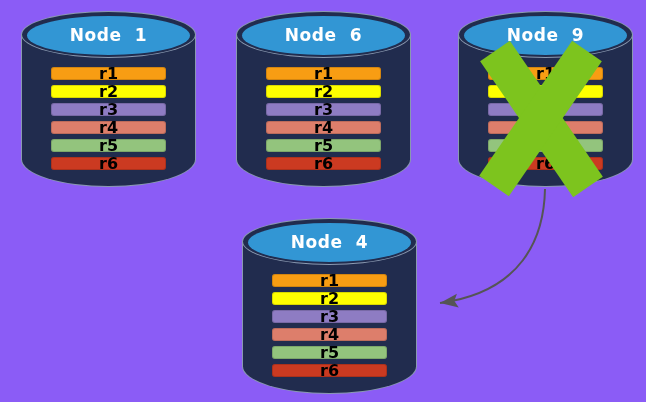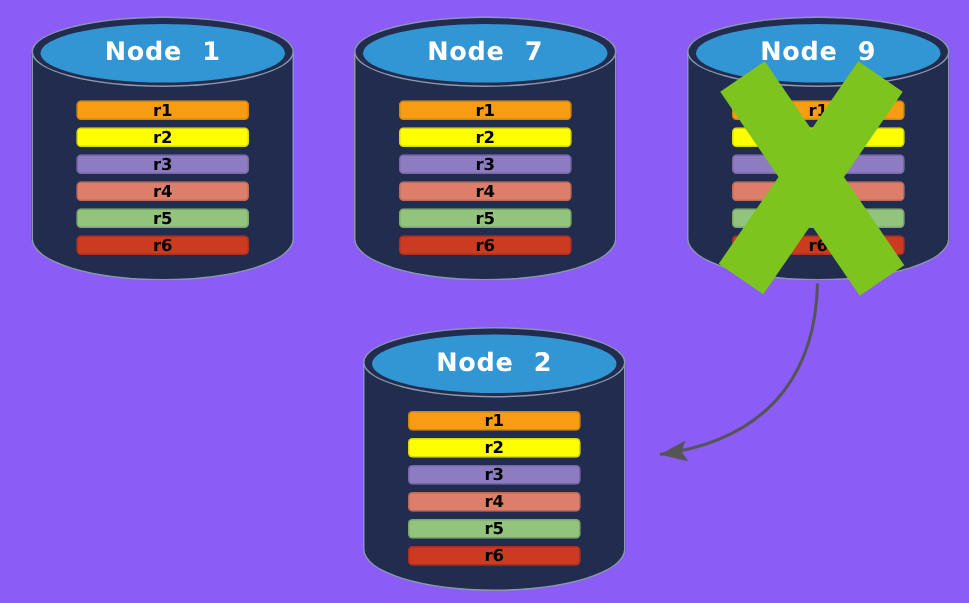--- a/index.html
+++ b/index.html
@@ -34,21 +34,21 @@
     text-align:center;color:#ffffff;font-weight:bold;font-size:17px;
     line-height:22px;word-spacing:7px;letter-spacing:0.5px;
   }
   .records{
     position:absolute;left:30px;right:30px;top:56px;
     display:flex;flex-direction:column;gap:5px;
   }
   .record{
     height:13px;border-radius:3px;
     display:flex;align-items:center;justify-content:center;
-    font-size:11px;font-weight:bold;color:#000;line-height:13px;
+    font-size:16px;font-weight:bold;color:#000;line-height:13px;
     box-shadow:inset 0 0 0 1px rgba(0,0,0,0.15);
   }
   .cross{
     position:absolute;left:0;top:0;width:175px;height:178px;
     overflow:visible;z-index:5;
   }
   .arrow-layer{
     position:absolute;left:0;top:0;width:646px;height:402px;
     pointer-events:none;z-index:4;
   }
@@ -72,21 +72,21 @@
       <div class="record" style="background-color: rgb(147, 196, 125);">r5</div>
       <div class="record" style="background-color: rgb(203, 58, 33);">r6</div>
     </div>
   </div>
 
   <div class="node pos-2">
     <div class="cyl-body"></div>
     <div class="cyl-top">
       <div class="cyl-top-face"></div>
     </div>
-    <div class="node-title">Node 7</div>
+    <div class="node-title">Node 6</div>
     <div class="records">
       <div class="record" style="background-color: rgb(248, 157, 19);">r1</div>
       <div class="record" style="background-color: rgb(255, 255, 0);">r2</div>
       <div class="record" style="background-color: rgb(142, 124, 195);">r3</div>
       <div class="record" style="background-color: rgb(221, 126, 107);">r4</div>
       <div class="record" style="background-color: rgb(147, 196, 125);">r5</div>
       <div class="record" style="background-color: rgb(203, 58, 33);">r6</div>
     </div>
   </div>
 
@@ -108,21 +108,21 @@
       <line x1="37" y1="40" x2="130" y2="176" stroke-width="36" stroke="#7DC41E"></line>
       <line x1="129" y1="40" x2="36" y2="175" stroke-width="36" stroke="#7DC41E"></line>
     </svg>
   </div>
 
   <div class="node pos-4">
     <div class="cyl-body"></div>
     <div class="cyl-top">
       <div class="cyl-top-face"></div>
     </div>
-    <div class="node-title">Node 2</div>
+    <div class="node-title">Node 4</div>
     <div class="records">
       <div class="record" style="background-color: rgb(248, 157, 19);">r1</div>
       <div class="record" style="background-color: rgb(255, 255, 0);">r2</div>
       <div class="record" style="background-color: rgb(142, 124, 195);">r3</div>
       <div class="record" style="background-color: rgb(221, 126, 107);">r4</div>
       <div class="record" style="background-color: rgb(147, 196, 125);">r5</div>
       <div class="record" style="background-color: rgb(203, 58, 33);">r6</div>
     </div>
   </div>
 

